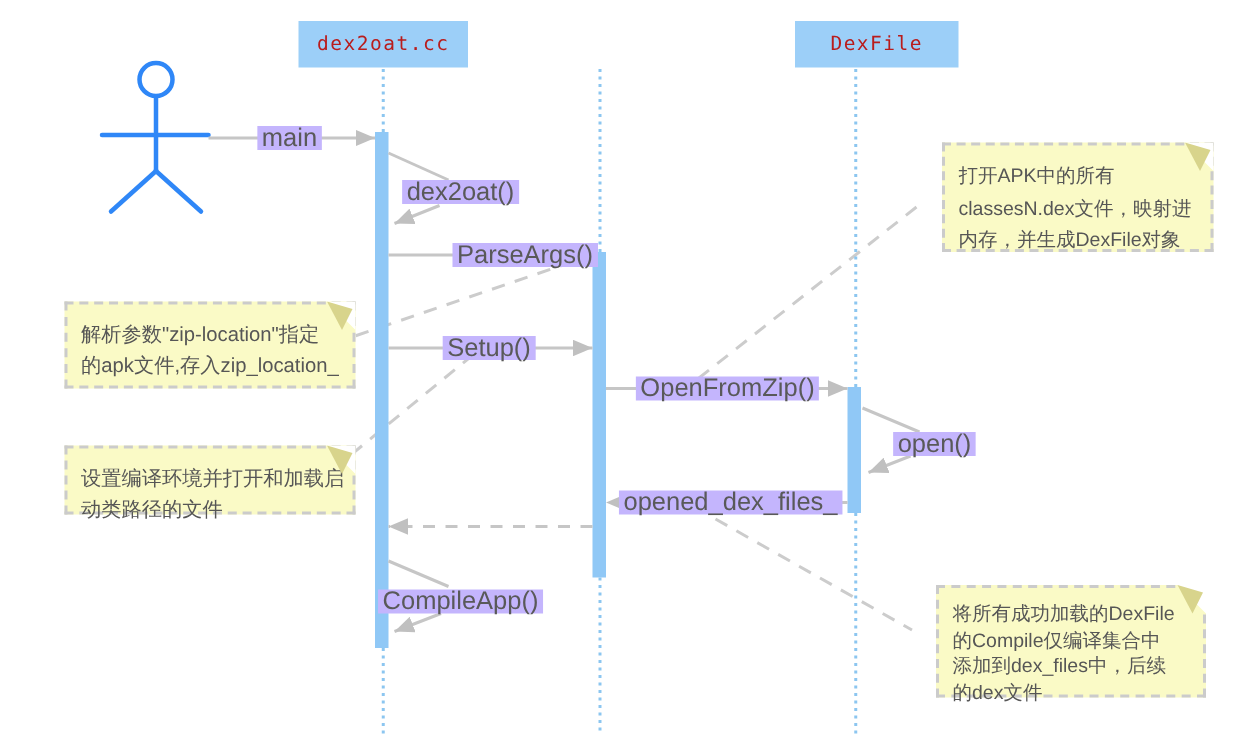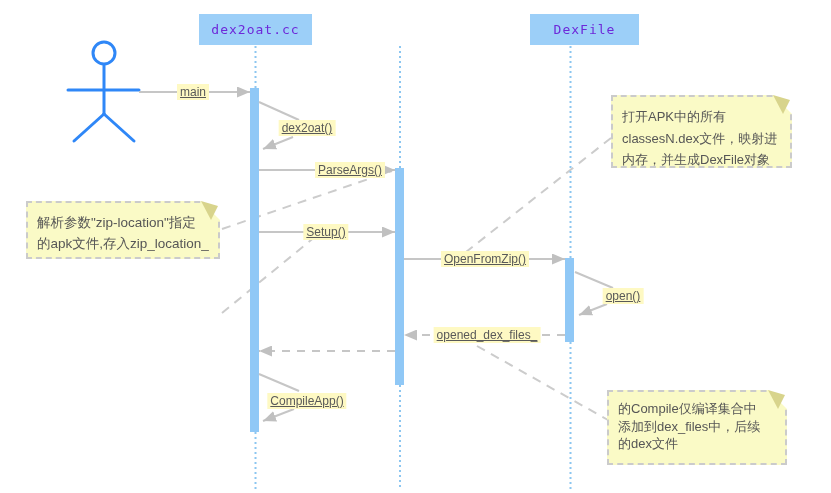--- a/index.html
+++ b/index.html
@@ -1,28 +1,28 @@
 <!DOCTYPE html>
 <html><head>
 <meta charset="utf-8">
 <style>
   html,body{margin:0;padding:0;background:#fff;}
   #stage{position:relative;width:831px;height:493px;background:#fff;overflow:hidden;
          font-family:"Liberation Sans",sans-serif;}
   #diagram-svg{position:absolute;left:0;top:0;}
   .lifeline-header{position:absolute;top:14px;height:31px;background:#9ccff8;
       display:flex;align-items:center;justify-content:center;
-      font-family:"DejaVu Sans Mono",monospace;font-size:13px;color:#6d28d9;letter-spacing:1px;}
+      font-family:"DejaVu Sans Mono",monospace;font-size:13px;color:#b91c1c;letter-spacing:1px;}
   #hdr1{left:199px;width:113px;}
   #hdr2{left:345px;width:110px;}
   #hdr3{left:516px;width:109px;margin-left:14px;}
-  .msg-label{position:absolute;transform:translate(-50%,-50%);background:#fef9c3;
-      padding:0 3px;font-size:12px;color:#595959;white-space:nowrap;line-height:16px;text-decoration:underline;}
+  .msg-label{position:absolute;transform:translate(-50%,-50%);background:#c4b5fd;
+      padding:0 3px;font-size:17px;color:#595959;white-space:nowrap;line-height:16px;}
   .note{position:absolute;background:#fafac6;border:2px dashed #cbcbcb;
-      box-sizing:border-box;color:#565656;font-size:13px;padding:9px 6px 4px 9px;}
+      box-sizing:border-box;color:#565656;font-size:13px;padding:9px 6px 4px 9px;margin-left:17px;}
   .note .nline{white-space:nowrap;overflow:hidden;}
   #note1{left:26px;top:201px;width:194px;height:58px;line-height:21px;font-size:13.5px;}
   #note2{left:26px;top:297px;width:194px;height:46px;line-height:21px;font-size:13.5px;}
   #note3{left:611px;top:95px;width:181px;height:73px;line-height:21.5px;}
   #note4{left:607px;top:390px;width:180px;height:75px;line-height:17.5px;padding-top:8px;}
   .fold{position:absolute;top:-2px;right:-2px;}
 </style>
 </head>
 <body>
 
@@ -111,34 +111,43 @@
 
   <div class="note" id="note1">
     <svg class="fold" width="22" height="22" viewBox="0 0 22 22">
       <polygon points="3,0 22,0 22,19" fill="#ffffff"></polygon>
       <polygon points="3,0 20,5 13,19" fill="#d8d48c"></polygon>
     </svg>
     <div class="nline">解析参数"zip-location"指定</div>
     <div class="nline">的apk文件,存入zip_location_</div>
   </div>
 
+  <div class="note" id="note2">
+    <svg class="fold" width="22" height="22" viewBox="0 0 22 22">
+      <polygon points="3,0 22,0 22,19" fill="#ffffff"></polygon>
+      <polygon points="3,0 20,5 13,19" fill="#d8d48c"></polygon>
+    </svg>
+    <div class="nline">设置编译环境并打开和加载启</div>
+    <div class="nline">动类路径的文件</div>
+  </div>
 
   <div class="note" id="note3">
     <svg class="fold" width="22" height="22" viewBox="0 0 22 22">
       <polygon points="3,0 22,0 22,19" fill="#ffffff"></polygon>
       <polygon points="3,0 20,5 13,19" fill="#d8d48c"></polygon>
     </svg>
     <div class="nline">打开APK中的所有</div>
     <div class="nline">classesN.dex文件，映射进</div>
     <div class="nline">内存，并生成DexFile对象</div>
   </div>
 
   <div class="note" id="note4">
     <svg class="fold" width="22" height="22" viewBox="0 0 22 22">
       <polygon points="3,0 22,0 22,19" fill="#ffffff"></polygon>
       <polygon points="3,0 20,5 13,19" fill="#d8d48c"></polygon>
     </svg>
+    <div class="nline">将所有成功加载的DexFile</div>
     <div class="nline">的Compile仅编译集合中</div>
     <div class="nline">添加到dex_files中，后续</div>
     <div class="nline">的dex文件</div>
   </div>
 
 </div>
 
 </body></html>

